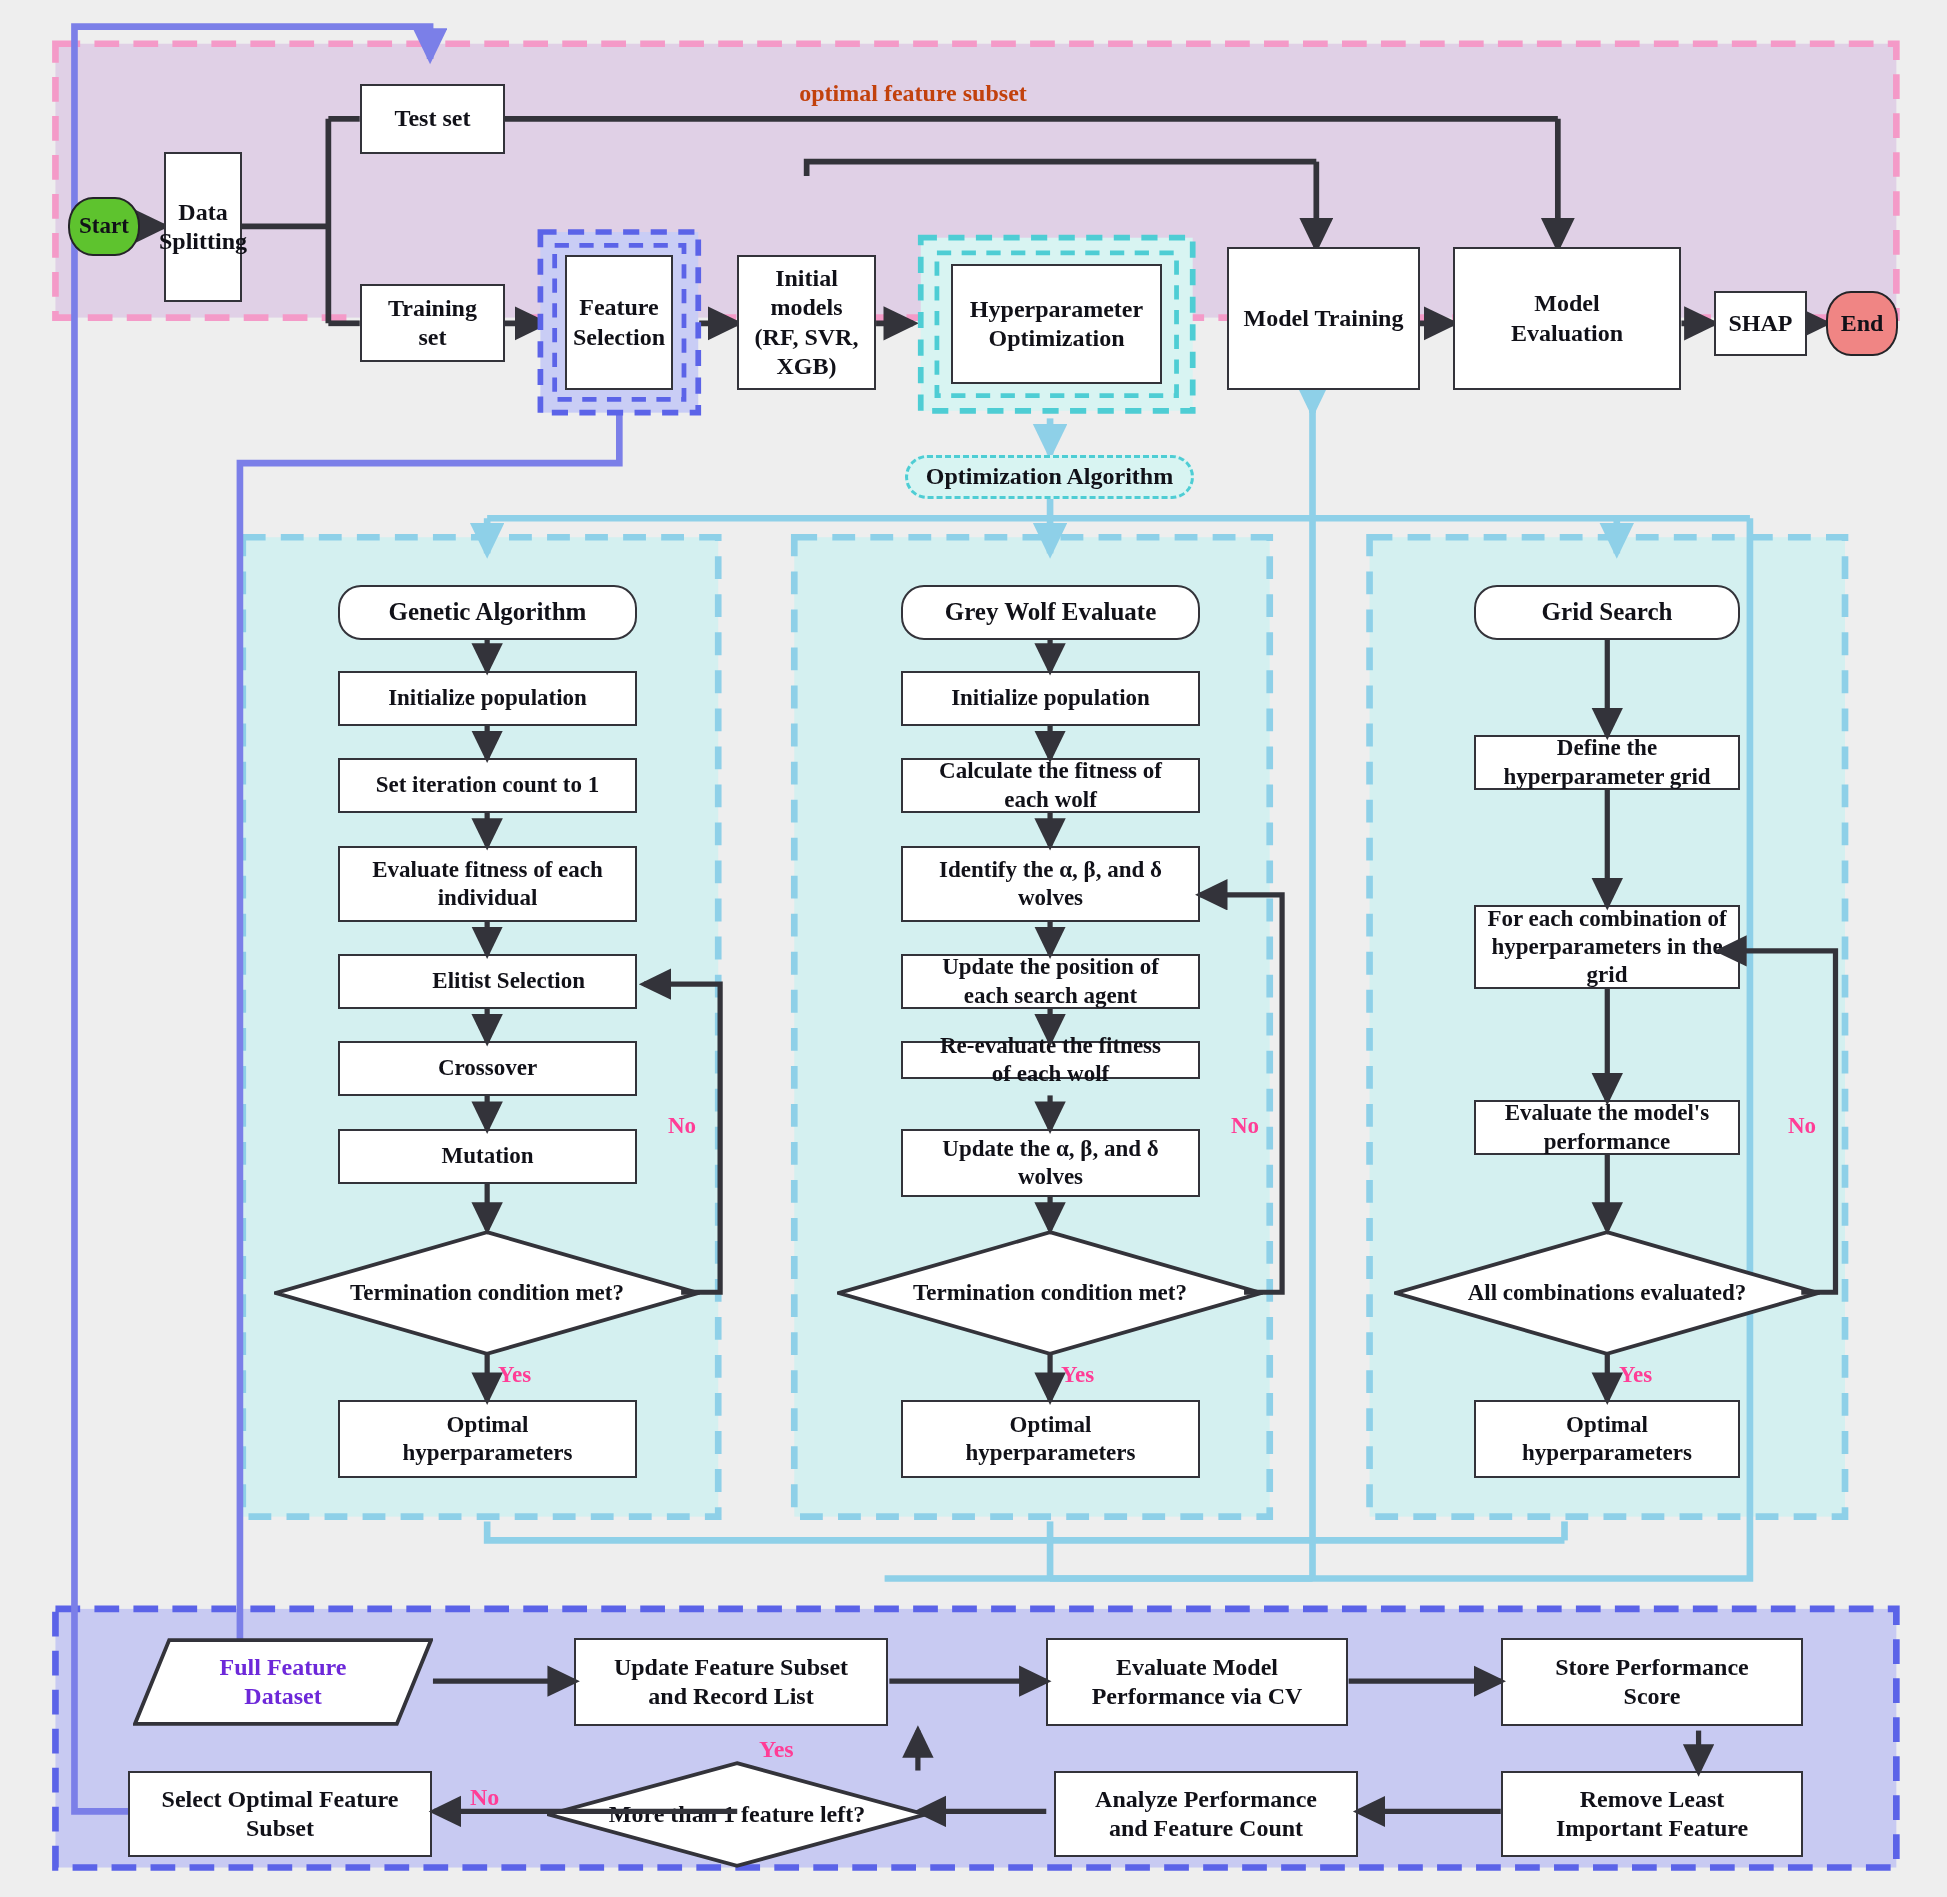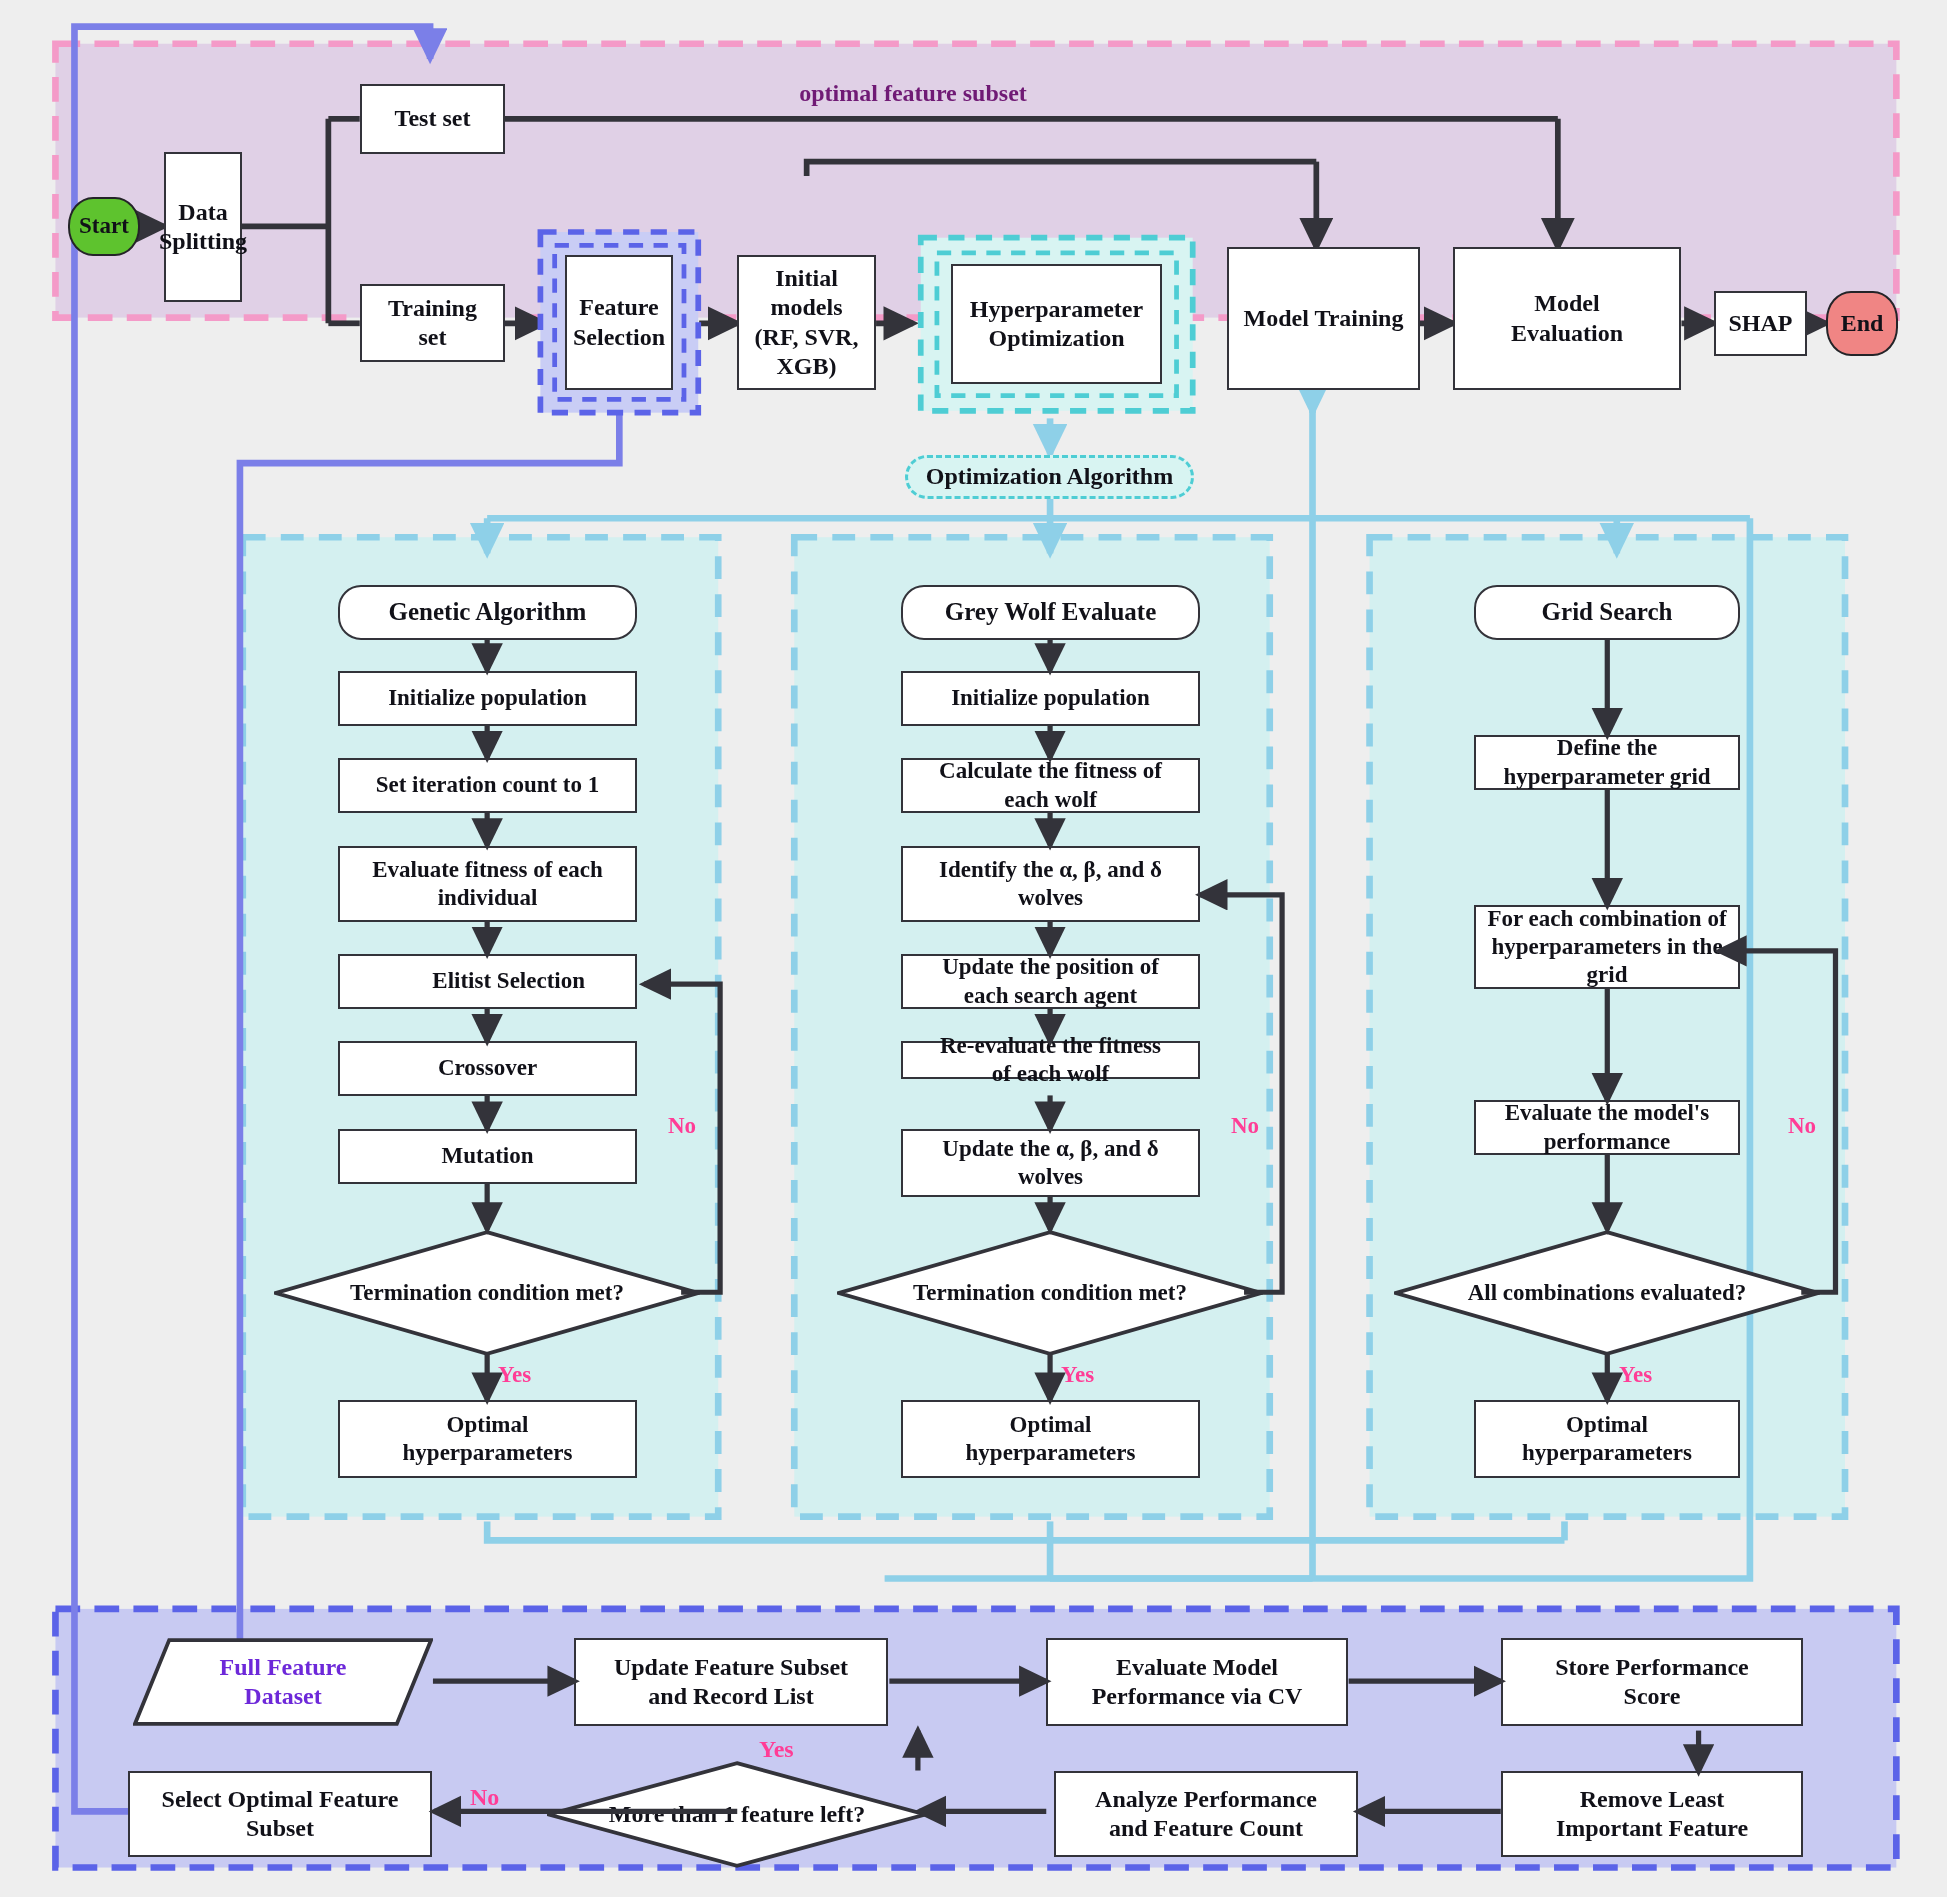--- a/index.html
+++ b/index.html
@@ -30,21 +30,21 @@
     color:#111118;
     line-height:1.22;
     z-index:5;
     padding:1.9px 5.7px;
   }
   .node.rounded{border-radius:23px;}
   .node.term{border-radius:25px/28.5px;}
   .node.start{background:#5ec32e;border-color:#242428;}
   .node.end{background:#f08584;border-color:#242428;}
   .label{
-    position:absolute;font-weight:bold;color:#701a75;z-index:5;
+    position:absolute;font-weight:bold;color:#c2410c;z-index:5;
     white-space:nowrap;
   }
   .label.pink{color:#ff3d96;}
   .para{
     position:absolute;z-index:5;
     display:flex;align-items:center;justify-content:center;
     text-align:center;font-weight:bold;color:#6d28d9;line-height:1.22;
   }
   .diamond{
     position:absolute;z-index:5;

